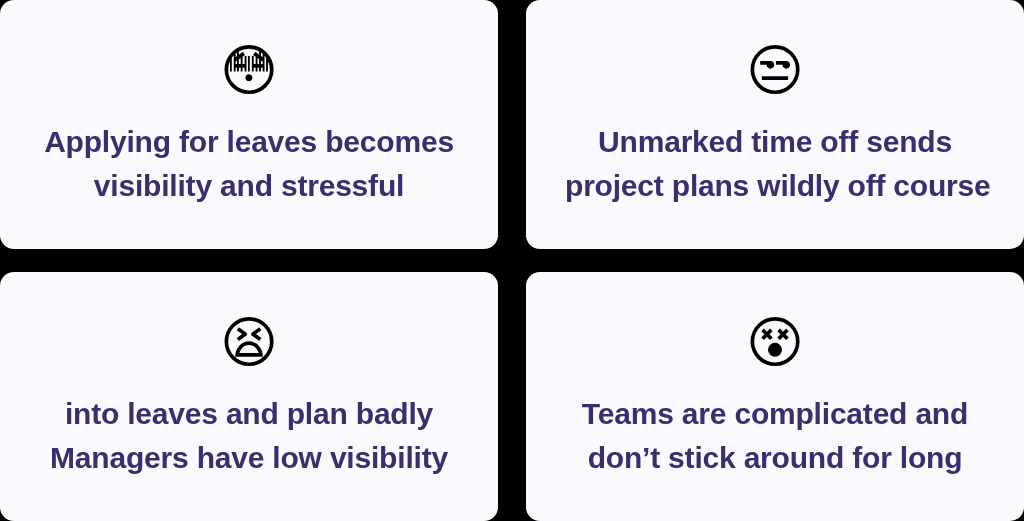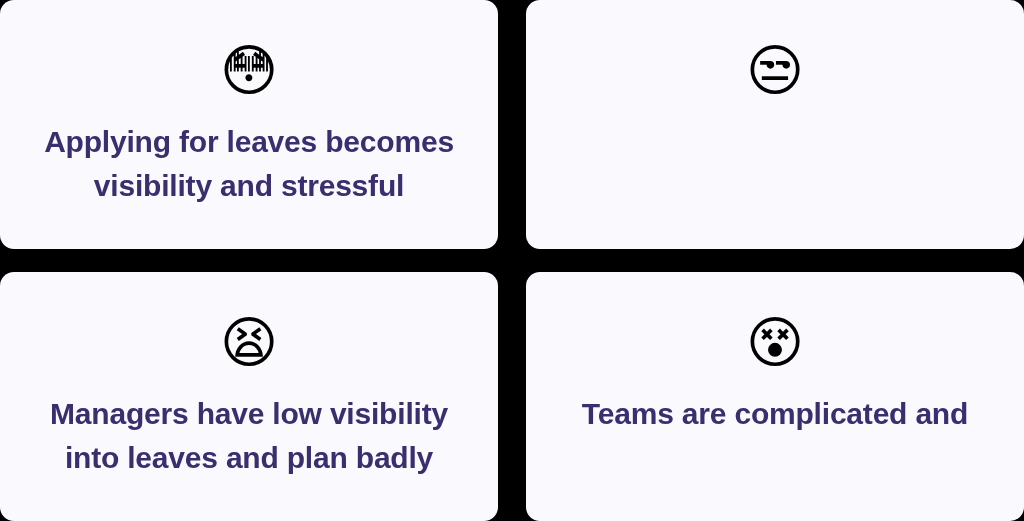--- a/index.html
+++ b/index.html
@@ -73,30 +73,35 @@
   <div class="card">
     <span class="card-emoji">😳</span>
     <div class="card-title">
       <span class="line">Applying for leaves becomes</span>
       <span class="line">visibility and stressful</span>
     </div>
   </div>
 
   <div class="card">
     <span class="card-emoji">😒</span>
+    <div class="card-title">
+      <span class="line">Unmarked time off sends</span>
+      <span class="line">project plans wildly off course</span>
+    </div>
   </div>
 
   <div class="card">
     <span class="card-emoji">😫</span>
     <div class="card-title">
+      <span class="line">into leaves and plan badly</span>
       <span class="line">Managers have low visibility</span>
-      <span class="line">into leaves and plan badly</span>
     </div>
   </div>
 
   <div class="card">
     <span class="card-emoji">😵</span>
     <div class="card-title">
       <span class="line">Teams are complicated and</span>
+      <span class="line">don’t stick around for long</span>
     </div>
   </div>
 
 </div>
 
 </body></html>

